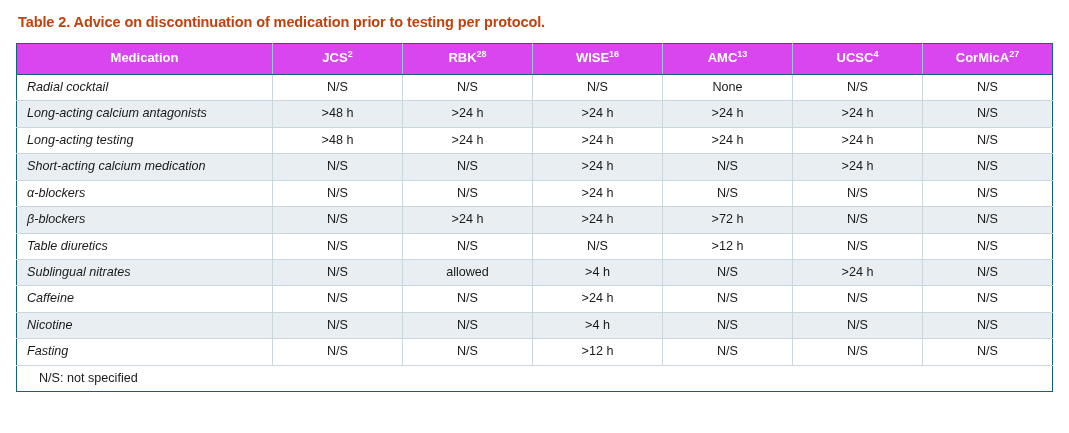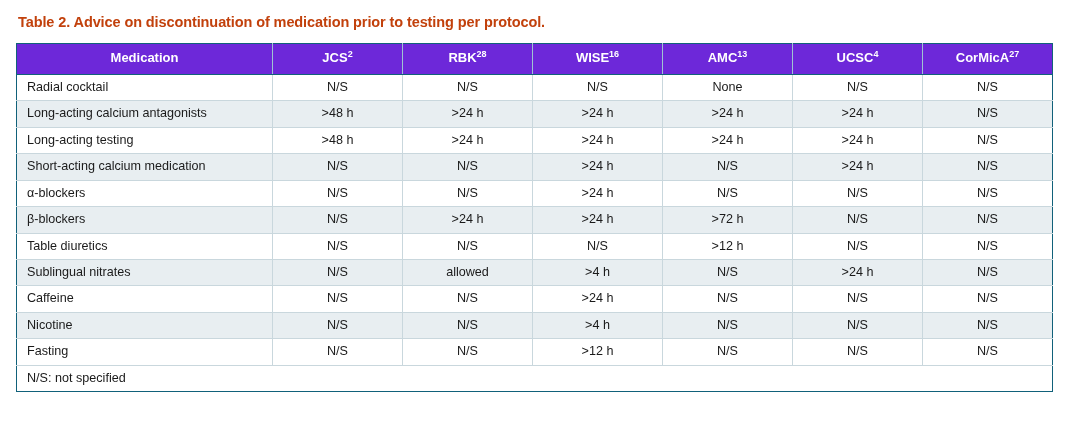--- a/index.html
+++ b/index.html
@@ -29,21 +29,21 @@
     line-height: 1.2;
   }
   table.adv {
     border-collapse: collapse;
     width: 1037px;
     table-layout: fixed;
     border: 1px solid #11617a;
     background: #ffffff;
   }
   table.adv thead th {
-    background: #6d28d9;
+    background: #d946ef;
     color: #ffffff;
     font-size: 13px;
     font-weight: bold;
     text-align: center;
     padding: 7px 4px 8px 4px;
     border-right: 1px solid #9fc4d1;
     border-bottom: 1px solid #11617a;
     line-height: 1.1;
     white-space: nowrap;
   }
@@ -63,33 +63,34 @@
     border-bottom: 1px solid #c9d7dd;
     color: #1a1a1a;
     line-height: 1.15;
   }
   table.adv tbody tr td:last-child {
     border-right: none;
   }
   table.adv tbody td.med {
     text-align: left;
     padding-left: 10px;
+    font-style: italic;
   }
   table.adv tbody td.val {
     text-align: center;
   }
   table.adv tbody tr.alt td {
     background: #e8eef1;
   }
   table.adv tbody tr.plain td {
     background: #ffffff;
   }
   table.adv tbody tr.footnote td {
     text-align: left;
-    padding-left: 10px;
+    padding-left: 22px;
     background: #ffffff;
     border-right: none;
     border-bottom: none;
     font-size: 12.6px;
   }
   
   col.c-med { width: 256px; }
   col.c-d  { width: 130px; }
 </style>
 </head>

